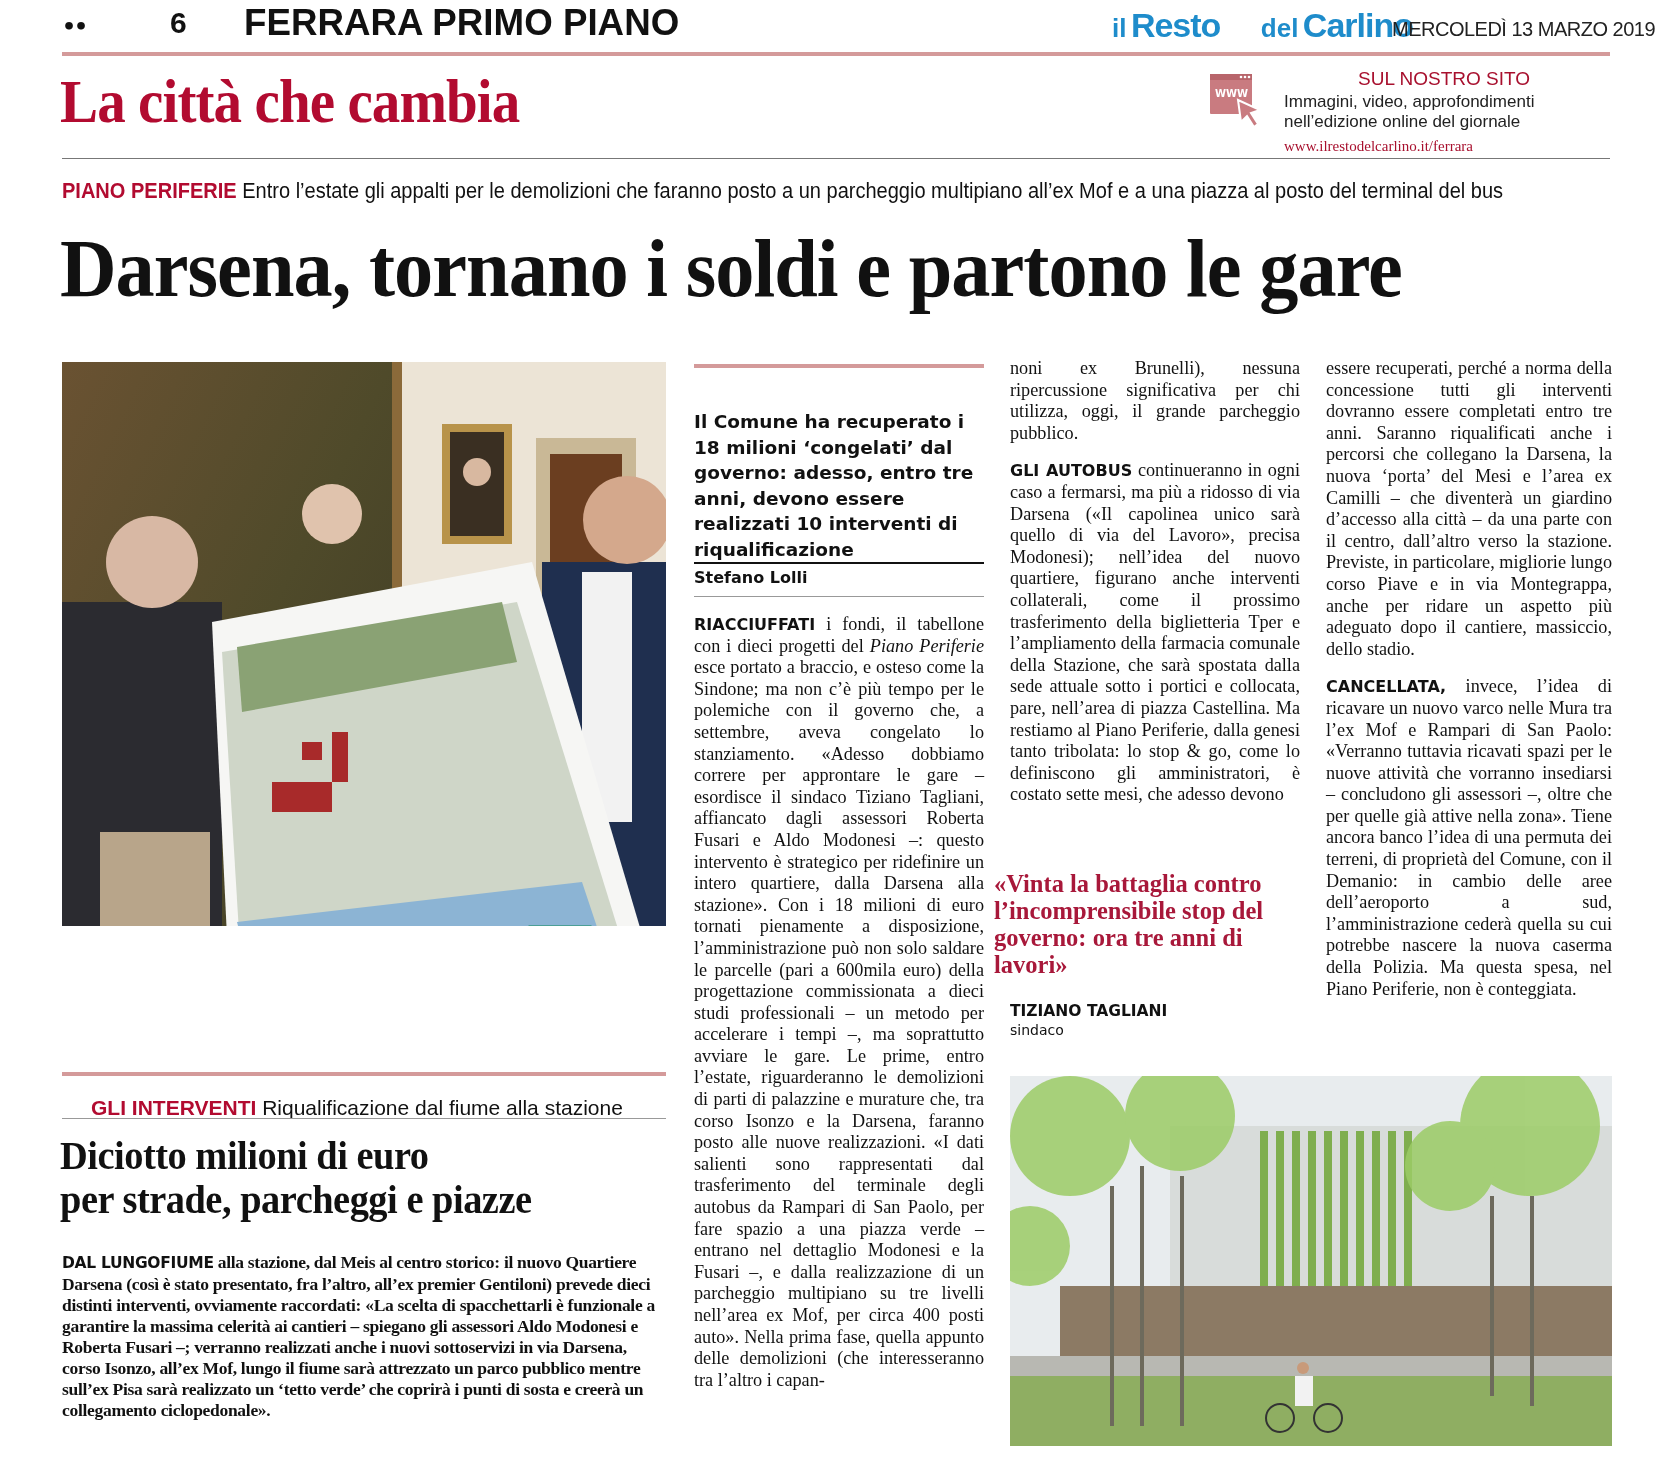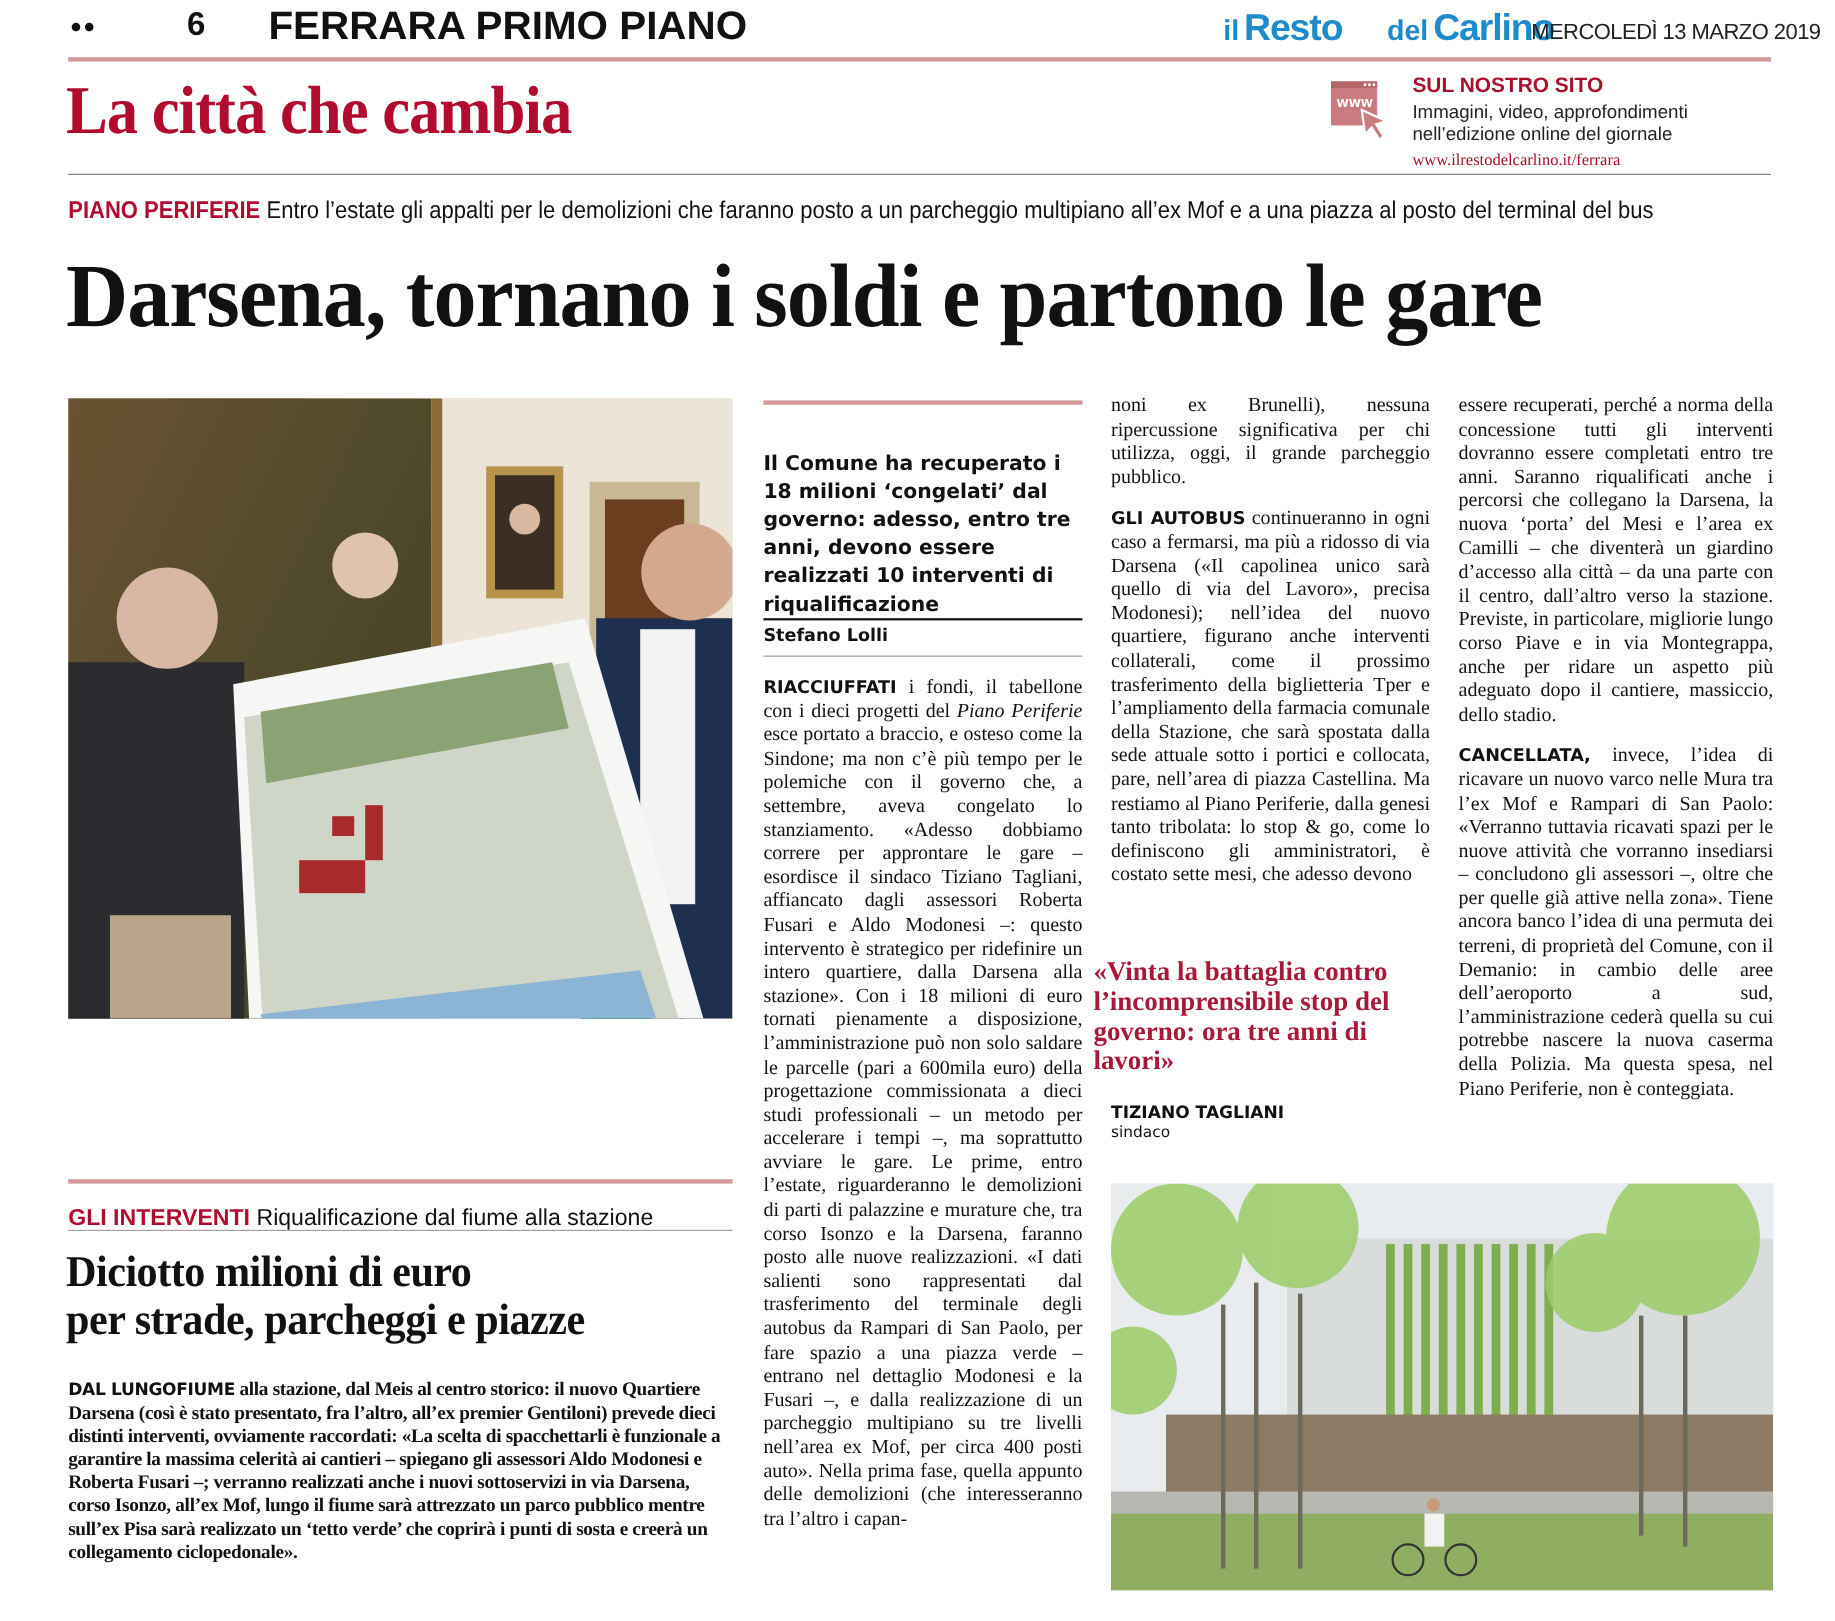--- a/index.html
+++ b/index.html
@@ -17,21 +17,21 @@
   .logo .resto { font-size: 34px; letter-spacing:-1px; }
   .logo .del { font-size: 26px; margin-left: 36px; }
   .logo .carlino { font-size: 34px; letter-spacing:-1px; }
   .date { left: 1392px; top: 18px; font-family: "Liberation Sans", sans-serif; font-size: 20px; color:#222; letter-spacing:-0.5px; }
   .rule-top { left: 62px; top: 52px; width: 1548px; height: 4px; background: #d49a9a; }
 
   
   .kicker-big { left: 60px; top: 66px; font-family: "Liberation Serif", serif; font-weight: bold; font-size: 62px; color: #b20b30; letter-spacing: -1px; transform: scaleX(0.92); transform-origin:left; }
 
   .www-icon { left: 1208px; top: 72px; width: 56px; height: 58px; }
-  .site-label { left: 1284px; top: 68px; font-family: "Liberation Sans", sans-serif; font-weight: bold; font-size: 19px; color: #a8102e; }
+  .site-label { left: 1358px; top: 68px; font-family: "Liberation Sans", sans-serif; font-weight: normal; font-size: 19px; color: #a8102e; }
   .site-desc { left: 1284px; top: 92px; font-family: "Liberation Sans", sans-serif; font-size: 17px; line-height: 20px; color: #222; }
   .site-url { left: 1284px; top: 138px; font-family: "Liberation Serif", serif; font-size: 15px; color: #a8102e; }
   .rule-2 { left: 62px; top: 158px; width: 1548px; height: 1px; background: #777; }
 
   
   .occhiello { left: 62px; top: 178px; font-family: "Liberation Sans", sans-serif; font-size: 22px; color:#111; white-space: nowrap; transform: scaleX(0.91); transform-origin: left; }
   .occhiello .tag { color: #b20b30; font-weight: bold; }
 
   .headline { left: 60px; top: 222px; font-family: "Liberation Serif", serif; font-weight: bold; font-size: 82px; color:#111; white-space: nowrap; letter-spacing: -1px; transform: scaleX(0.955); transform-origin:left; }
 
@@ -49,21 +49,21 @@
   .col .lead { font-family: "DejaVu Sans", sans-serif; font-weight: bold; font-size: 16px; }
   .col i { font-style: italic; }
 
   .quote { left: 994px; top: 870px; width: 290px; font-family: "Liberation Serif", serif; font-weight: bold; font-size: 24.5px; line-height: 27px; color: #a8183a; }
   .quote-author { left: 1010px; top: 1002px; font-family: "DejaVu Sans", sans-serif; font-weight: bold; font-size: 15.5px; color:#111; }
   .quote-role { left: 1010px; top: 1022px; font-family: "DejaVu Sans", sans-serif; font-size: 14px; color:#111; }
 
   
   .rule-pink2 { left: 62px; top: 1072px; width: 604px; height: 4px; background: #d49a9a; }
   .occhiello2 { left: 62px; top: 1096px; font-family: "Liberation Sans", sans-serif; font-size: 21px; color:#111; white-space: nowrap; }
-  .occhiello2 .tag { color: #b20b30; font-weight: bold; }
+  .occhiello2 .tag { color: #b20b30; font-weight: bold; margin-left: 29px; }
   .rule-3 { left: 62px; top: 1118px; width: 604px; height: 1px; background: #999; }
   .sub-headline { left: 60px; top: 1134px; width: 620px; font-family: "Liberation Serif", serif; font-weight: bold; font-size: 40px; line-height: 44px; color:#111; letter-spacing: -0.5px; transform: scaleX(0.96); transform-origin:left; }
   .box-body { left: 62px; top: 1252px; width: 604px; font-family: "Liberation Serif", serif; font-weight: bold; font-size: 17.5px; line-height: 21px; color:#111; letter-spacing: -0.3px; }
   .box-body .lead { font-family: "DejaVu Sans", sans-serif; font-weight: bold; font-size: 15.5px; }
 
   
   .photo2 { left: 1010px; top: 1076px; width: 602px; height: 370px; overflow: hidden; background: #cfe0c0; }
 </style>
 </head>
 <body>

